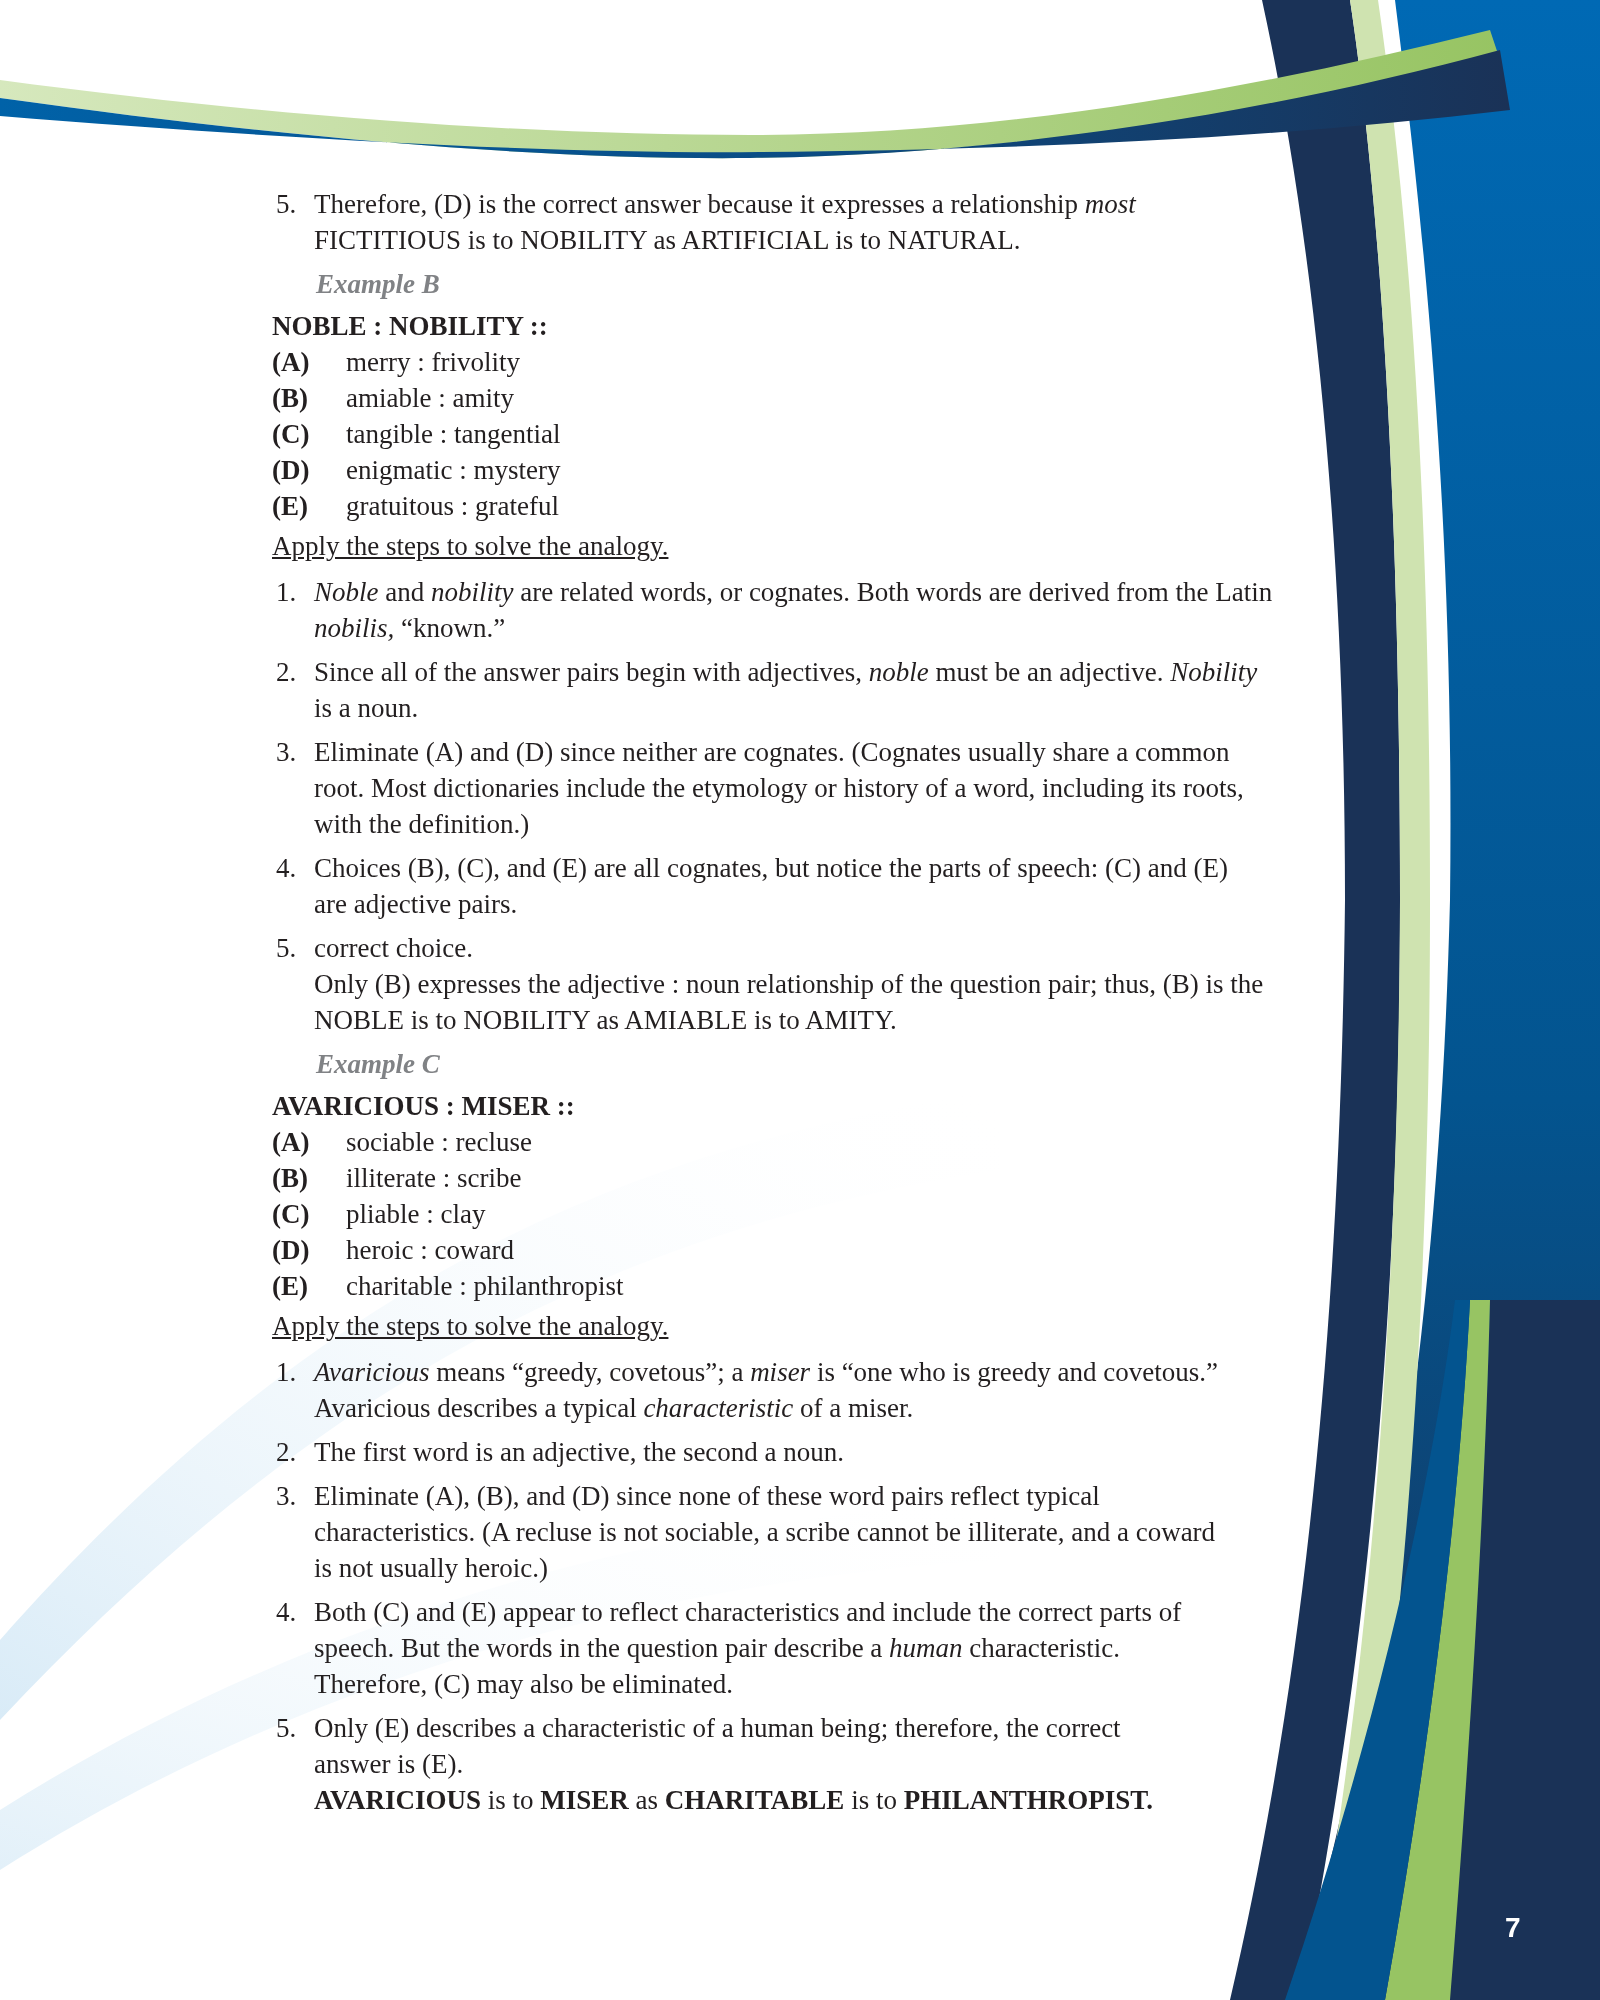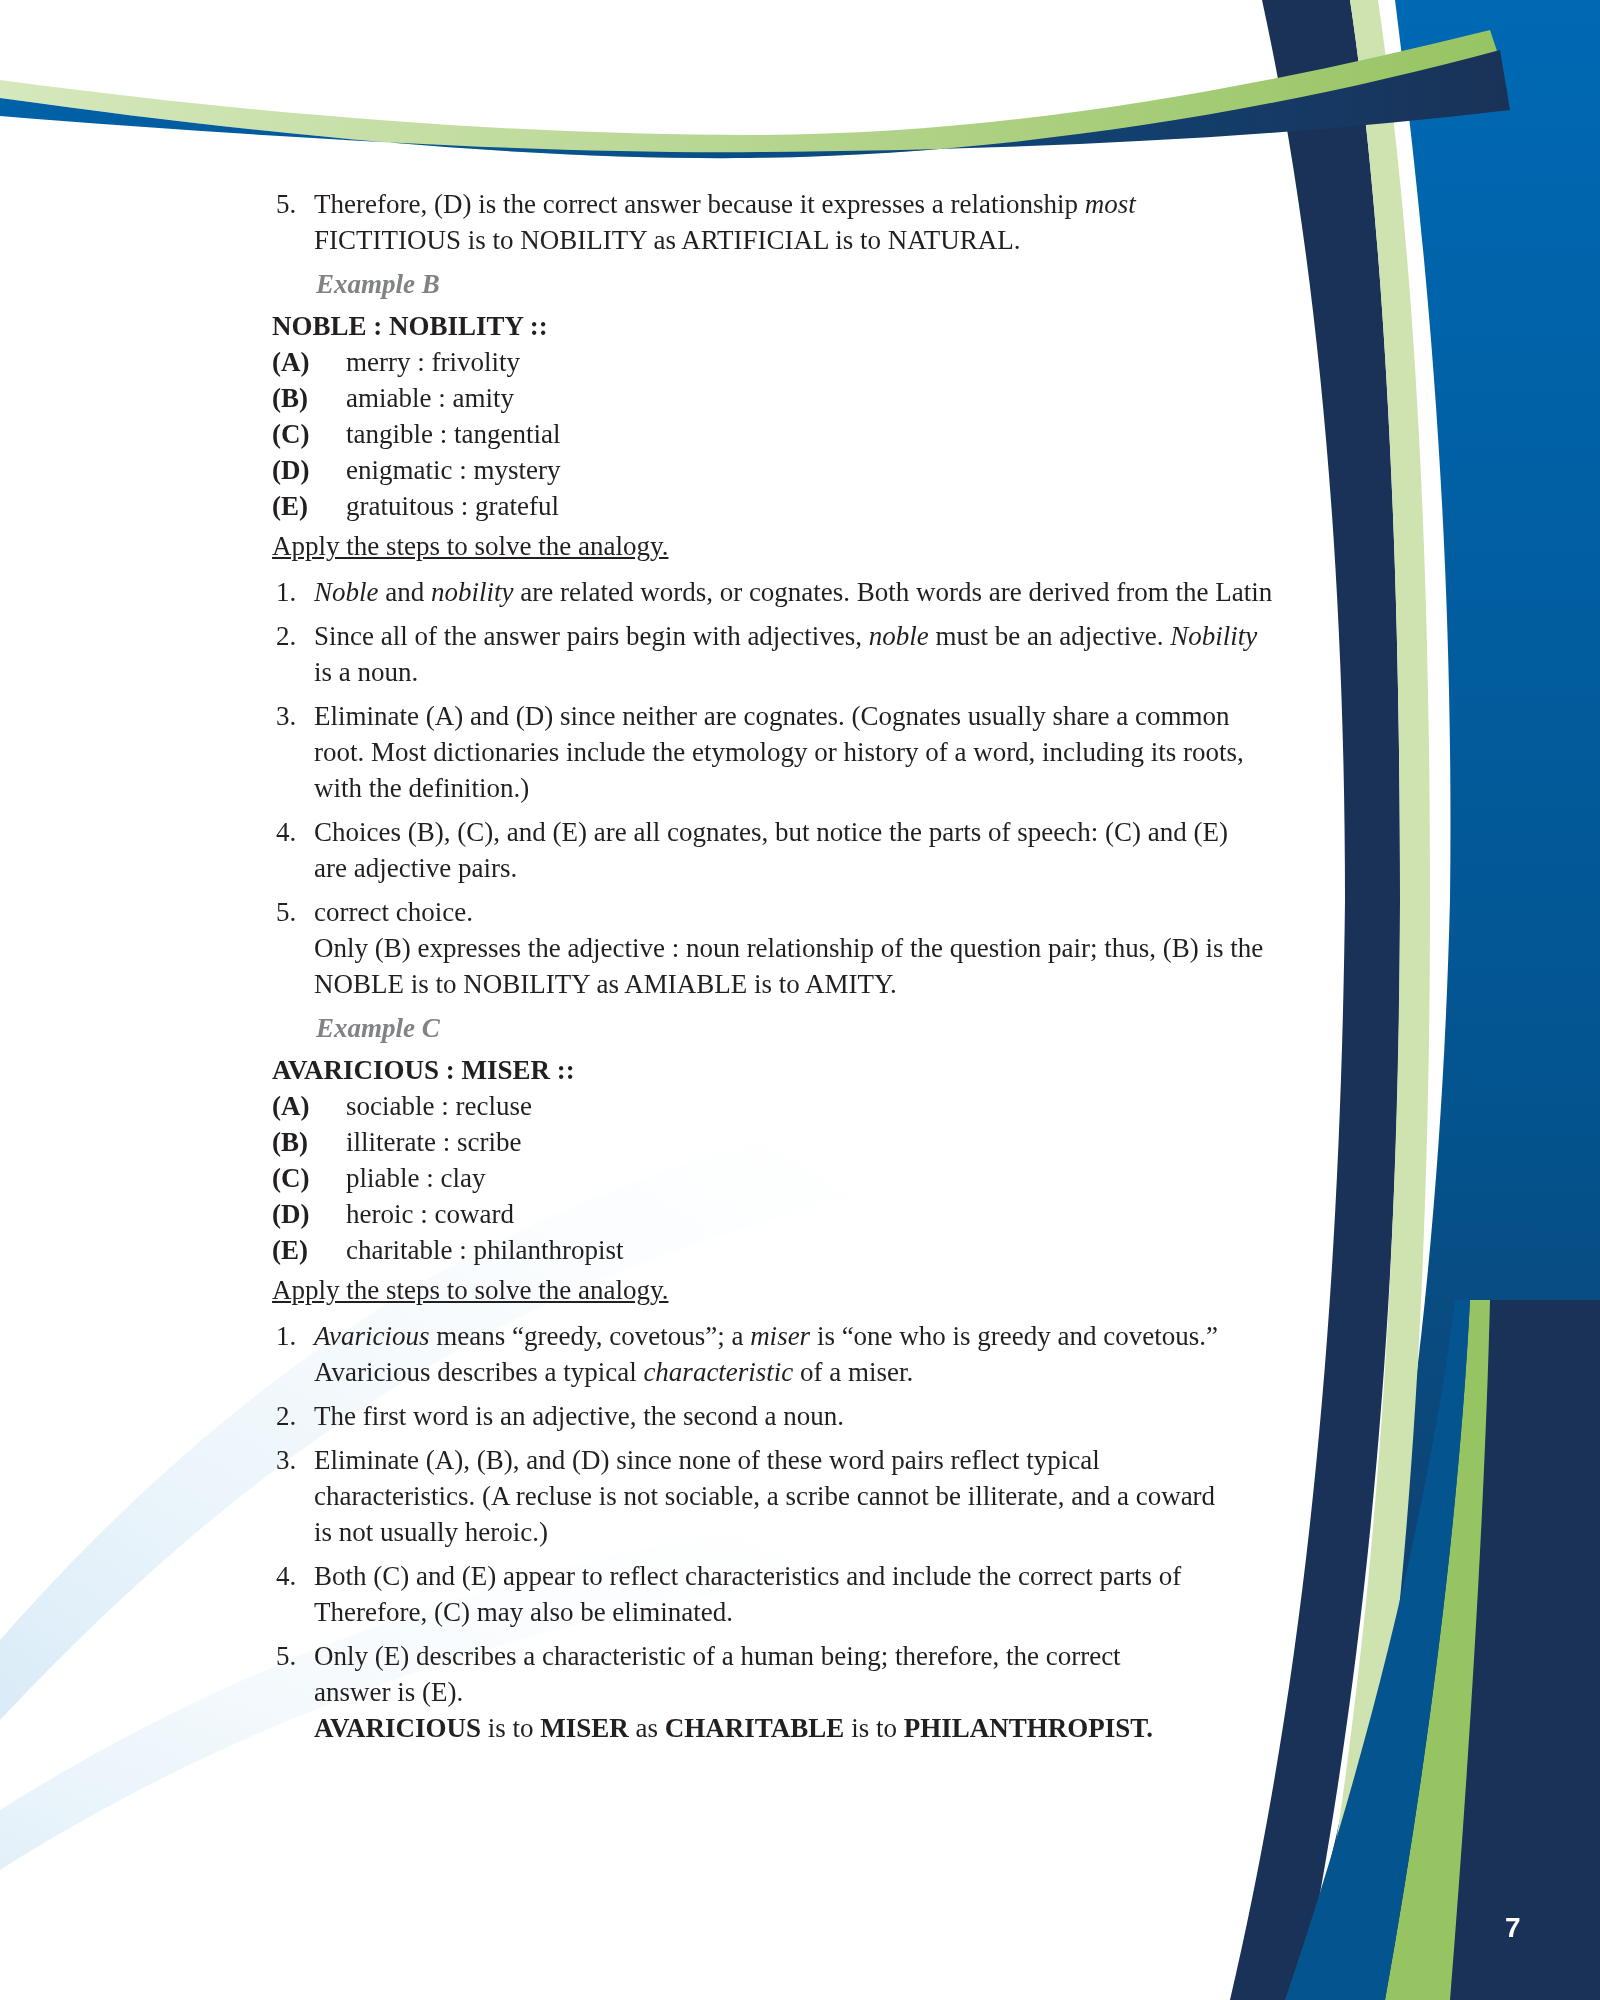--- a/index.html
+++ b/index.html
@@ -107,20 +107,21 @@
     <div class="choice">
         <span class="letter">(E)</span>
         <span>gratuitous : grateful</span>
       </div>
   </div>
   <div class="intro">Apply the steps to solve the analogy.</div>
 
   <div class="step">
     <span class="num">1.</span>
     <span class="line"><em>Noble</em><span> and </span><em>nobility</em><span> are related words, or cognates.  Both words are derived from the Latin</span></span>
+    <span class="line"><em>nobilis,</em><span> “known.”</span></span>
   </div>
   <div class="step">
     <span class="num">2.</span>
     <span class="line"><span>Since all of the answer pairs begin with adjectives, </span><em>noble</em><span> must be an adjective.  </span><em>Nobility</em></span>
     <span class="line">is a noun.</span>
   </div>
   <div class="step">
     <span class="num">3.</span>
     <span class="line">Eliminate (A) and (D) since neither are cognates.  (Cognates usually share a common</span>
     <span class="line">root.  Most dictionaries include the etymology or history of a word, including its roots,</span>
@@ -175,20 +176,21 @@
   </div>
   <div class="step">
     <span class="num">3.</span>
     <span class="line">Eliminate (A), (B), and (D) since none of these word pairs reflect typical</span>
     <span class="line">characteristics.  (A recluse is not sociable, a scribe cannot be illiterate, and a coward</span>
     <span class="line">is not usually heroic.)</span>
   </div>
   <div class="step">
     <span class="num">4.</span>
     <span class="line">Both (C) and (E) appear to reflect characteristics and include the correct parts of</span>
+    <span class="line"><span>speech.  But the words in the question pair describe a </span><em>human</em><span> characteristic.</span></span>
     <span class="line">Therefore, (C) may also be eliminated.</span>
   </div>
   <div class="step">
     <span class="num">5.</span>
     <span class="line">Only (E) describes a characteristic of a human being; therefore, the correct</span>
     <span class="line">answer is (E).</span>
     <span class="line"><b>AVARICIOUS</b><span> is to </span><b>MISER</b><span> as </span><b>CHARITABLE</b><span> is to </span><b>PHILANTHROPIST.</b></span>
   </div>
 </div>
 

